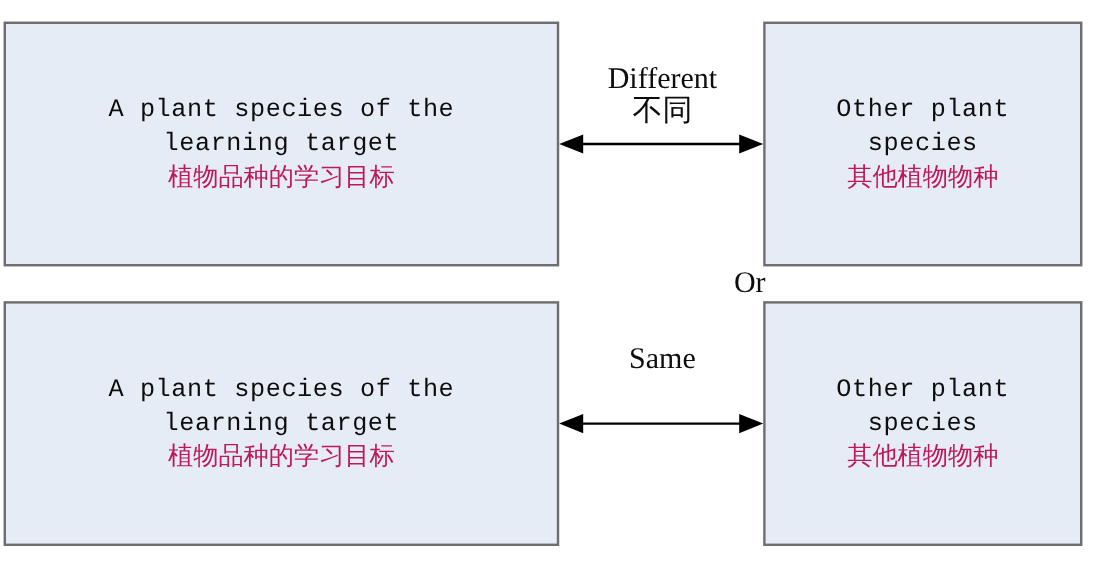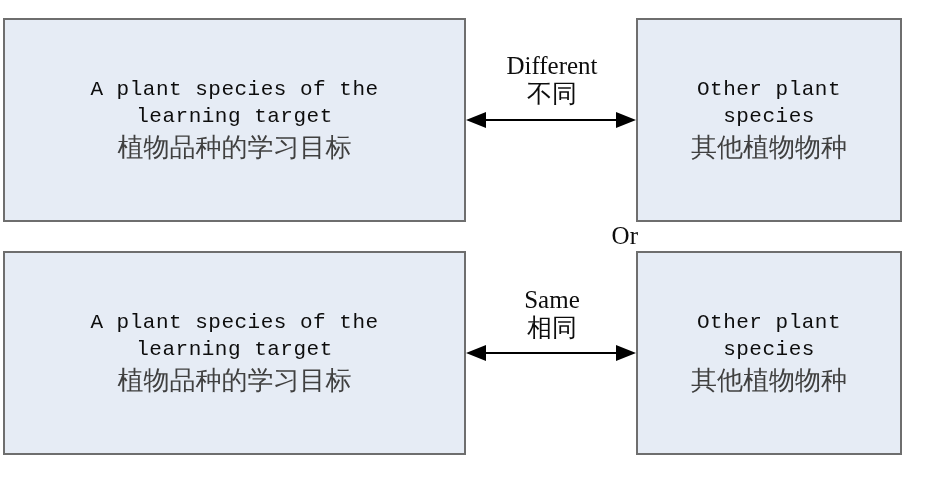--- a/index.html
+++ b/index.html
@@ -39,40 +39,40 @@
     font-family: "Liberation Mono", "DejaVu Sans Mono", monospace;
     font-size: 21px;
     line-height: 1.30;
     color: #0d0d0d;
     letter-spacing: 0.5px;
     white-space: nowrap;
     text-align: right;
   }
   .line-zh {
     font-family: "DejaVu Sans", "Liberation Sans", sans-serif;
-    font-size: 26px;
+    font-size: 21px;
     line-height: 1.28;
-    color: #404040;
+    color: #be185d;
     white-space: nowrap;
   }
 
   
   .mid-label {
     position: absolute;
     text-align: center;
     color: #0d0d0d;
     white-space: nowrap;
   }
   .mid-en {
     font-family: Liberation Serif, serif;
     font-size: 25px;
     line-height: 1.08;
   }
   .mid-zh {
-    font-family: Liberation Sans, sans-serif;
+    font-family: Liberation Serif, serif;
     font-size: 25px;
     line-height: 1.12;
   }
 
   .label-different { left: 466px; top: 52px;  width: 172px; }
   .label-or        { left: 466px; top: 222px; width: 172px; text-align: right; }
   .label-same      { left: 466px; top: 286px; width: 172px; }
 
   
   .arrow-svg {
@@ -121,21 +121,20 @@
   </div>
 
   <div class="node-box box-right-bottom">
     <div class="line-en">Other plant</div>
     <div class="line-en">species</div>
     <div class="line-zh">其他植物物种</div>
   </div>
 
   <div class="mid-label label-same">
     <div class="mid-en">Same</div>
-    <div class="mid-zh">相同</div>
   </div>
 
   <svg class="arrow-svg arrow-bottom" width="174" height="24" viewBox="0 0 174 24">
     <line x1="14" y1="12" x2="160" y2="12" stroke="#000000" stroke-width="2"></line>
     <polygon points="2,12 22,4 22,20" fill="#000000"></polygon>
     <polygon points="172,12 152,4 152,20" fill="#000000"></polygon>
   </svg>
 
 </div>
 

